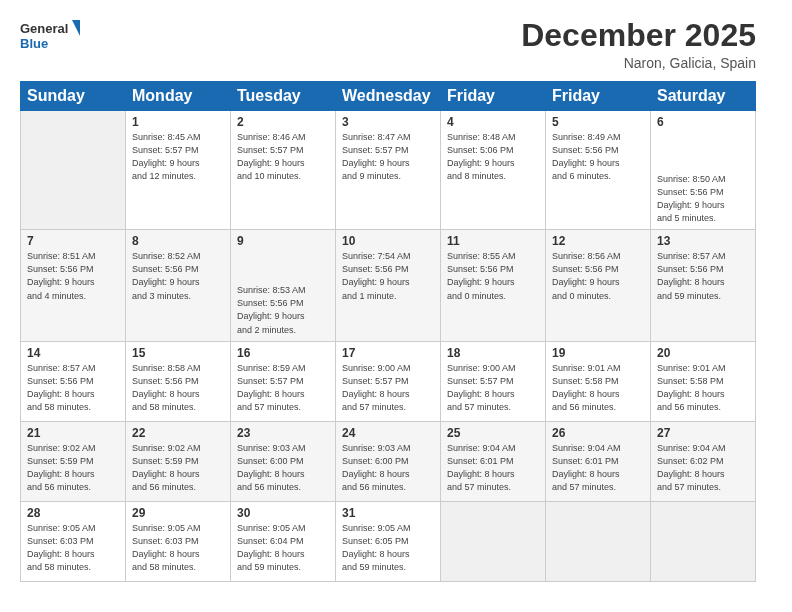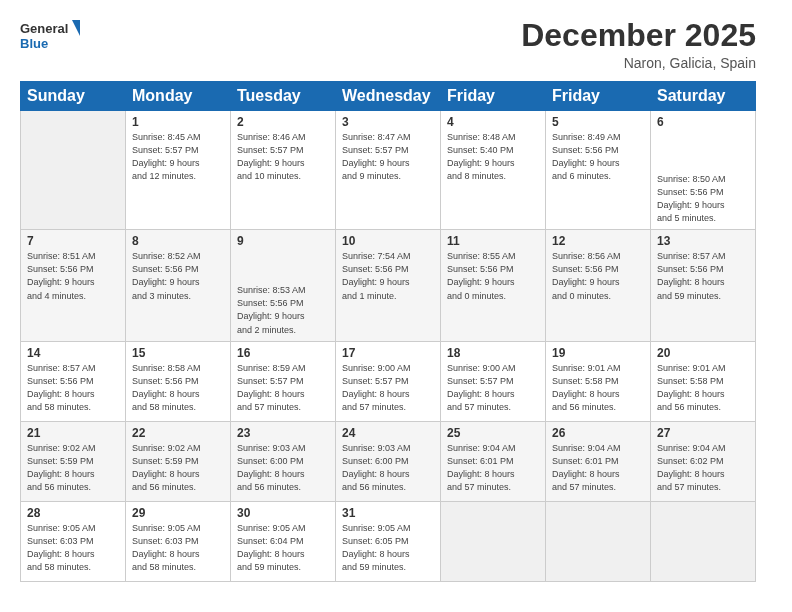--- a/index.html
+++ b/index.html
@@ -140,21 +140,21 @@
           <td>
             <span class="day-number">3</span>
             <div class="day-info" style="white-space: pre-line;">Sunrise: 8:47 AM
 Sunset: 5:57 PM
 Daylight: 9 hours
 and 9 minutes.</div>
           </td>
           <td>
             <span class="day-number">4</span>
             <div class="day-info" style="white-space: pre-line;">Sunrise: 8:48 AM
-Sunset: 5:40 PM
+Sunset: 5:06 PM
 Daylight: 9 hours
 and 8 minutes.</div>
           </td>
           <td>
             <span class="day-number">5</span>
             <div class="day-info" style="white-space: pre-line;">Sunrise: 8:49 AM
 Sunset: 5:56 PM
 Daylight: 9 hours
 and 6 minutes.</div>
           </td>

